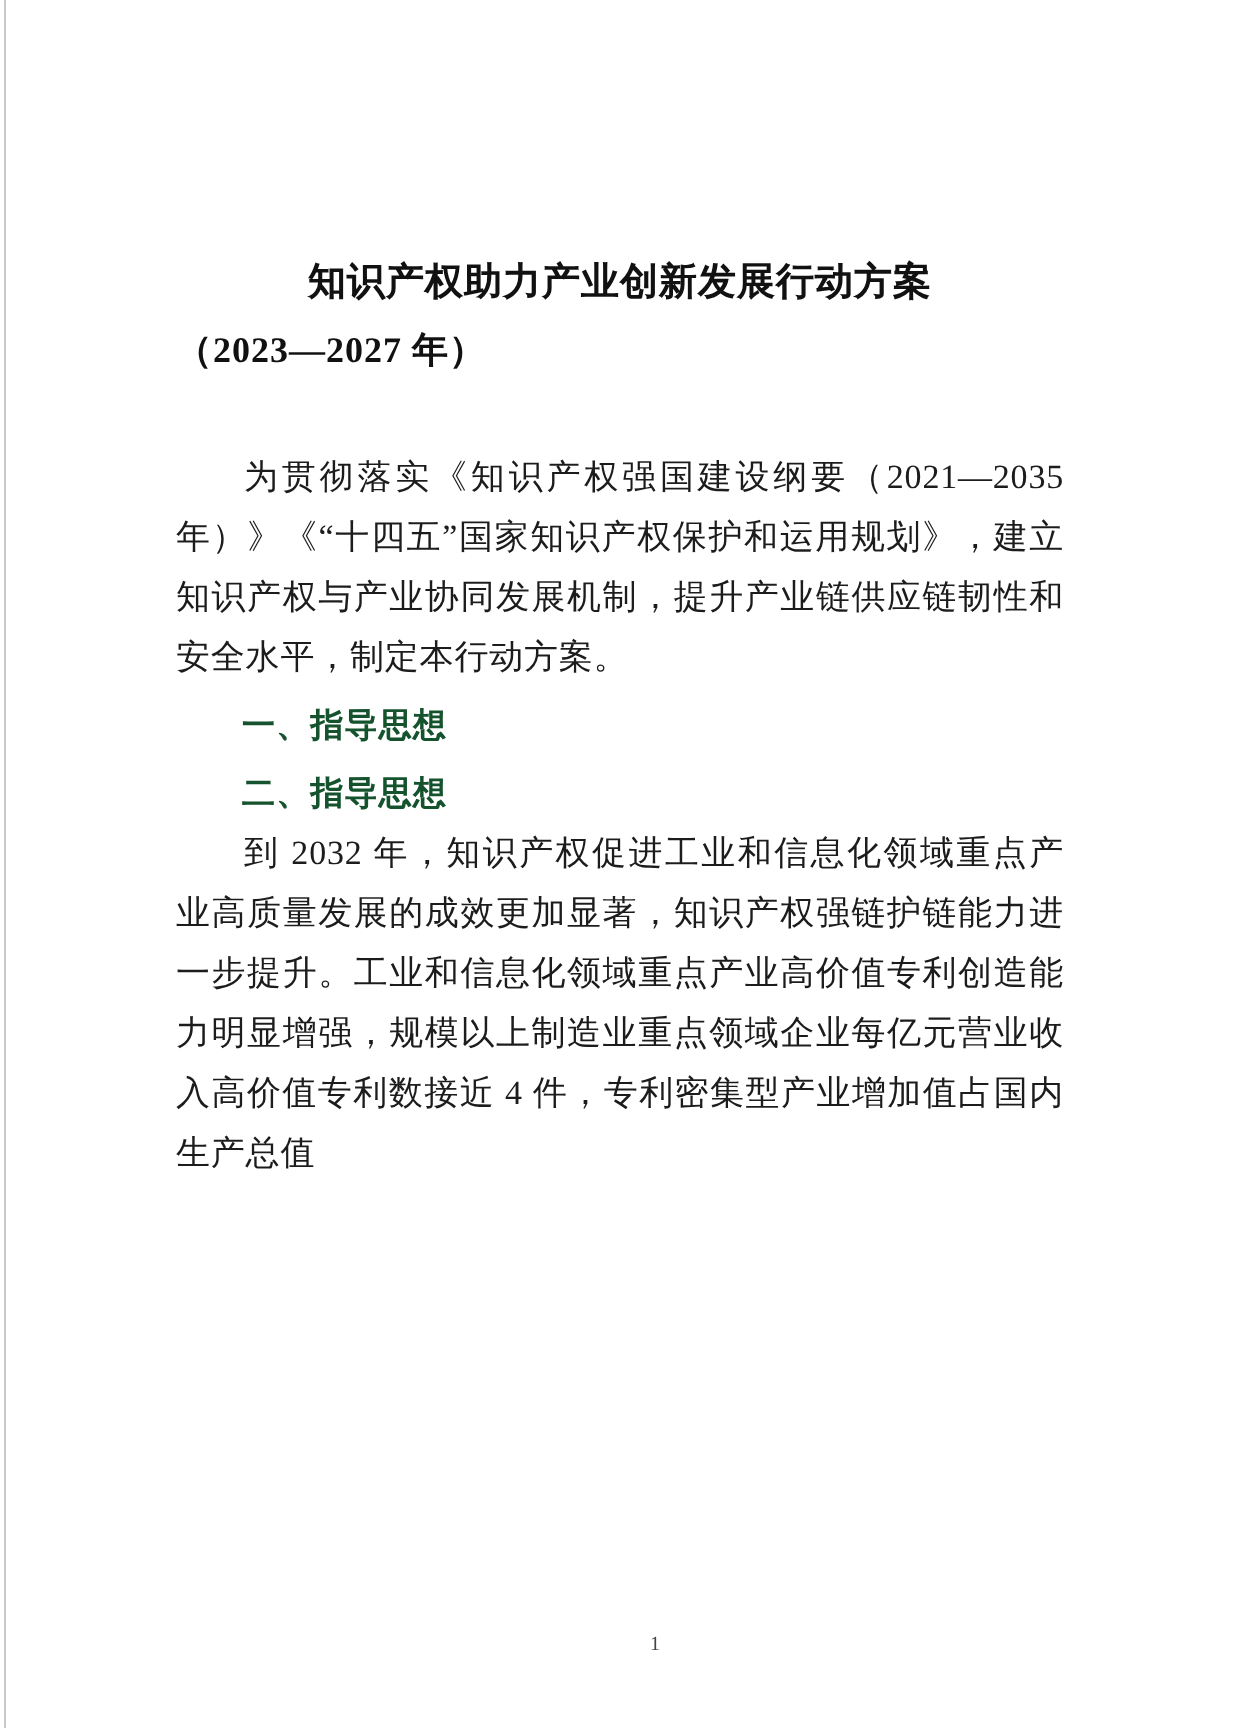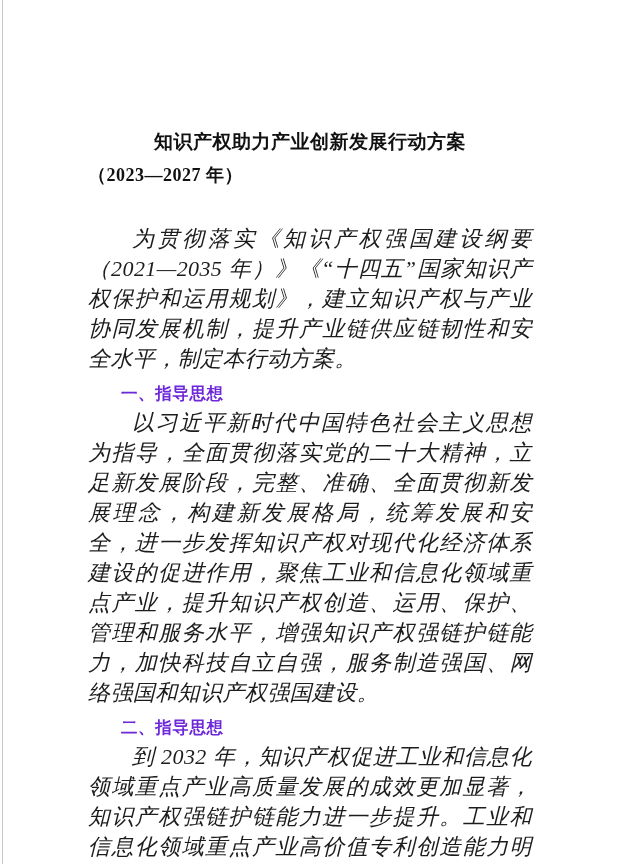--- a/index.html
+++ b/index.html
@@ -44,39 +44,38 @@
   .doc-subtitle {
     text-align: left;
     font-weight: bold;
     font-size: 18px;
     line-height: 34px;
     letter-spacing: 0.5px;
     margin-bottom: 32px;
     color: #111111;
   }
   .para {
-    font-size: 22px;
+    font-size: 17px;
     line-height: 30px;
     text-align: justify;
     text-justify: inter-character;
     text-indent: 2em;
     letter-spacing: 0.4px;
     margin: 0;
     color: #1c1c1c;
-    font-style: italic;
   }
   .section-heading {
     font-family: "Liberation Sans", "DejaVu Sans", sans-serif;
     font-weight: bold;
     font-size: 16.5px;
     line-height: 30px;
     text-indent: 2em;
     letter-spacing: 0.6px;
     margin: 4px 0 0 0;
-    color: #6d28d9;
+    color: #14532d;
   }
   .page-number {
     position: absolute;
     bottom: 36px;
     left: 0;
     width: 100%;
     text-align: center;
     font-size: 10px;
     color: #444444;
   }
@@ -89,21 +88,20 @@
 
   <div class="content">
     <div class="doc-title">知识产权助力产业创新发展行动方案</div>
 
     <div class="doc-subtitle">（2023—2027 年）</div>
 
     <p class="para">为贯彻落实《知识产权强国建设纲要（2021—2035 年）》《“十四五”国家知识产权保护和运用规划》，建立知识产权与产业协同发展机制，提升产业链供应链韧性和安全水平，制定本行动方案。</p>
 
     <h3 class="section-heading">一、指导思想</h3>
 
-    <p class="para">以习近平新时代中国特色社会主义思想为指导，全面贯彻落实党的二十大精神，立足新发展阶段，完整、准确、全面贯彻新发展理念，构建新发展格局，统筹发展和安全，进一步发挥知识产权对现代化经济体系建设的促进作用，聚焦工业和信息化领域重点产业，提升知识产权创造、运用、保护、管理和服务水平，增强知识产权强链护链能力，加快科技自立自强，服务制造强国、网络强国和知识产权强国建设。</p>
 
     <h3 class="section-heading">二、指导思想</h3>
 
     <p class="para">到 2032 年，知识产权促进工业和信息化领域重点产业高质量发展的成效更加显著，知识产权强链护链能力进一步提升。工业和信息化领域重点产业高价值专利创造能力明显增强，规模以上制造业重点领域企业每亿元营业收入高价值专利数接近 4 件，专利密集型产业增加值占国内生产总值</p>
   </div>
 
   <div class="page-number">1</div>
 </div>
 
 </body></html>

